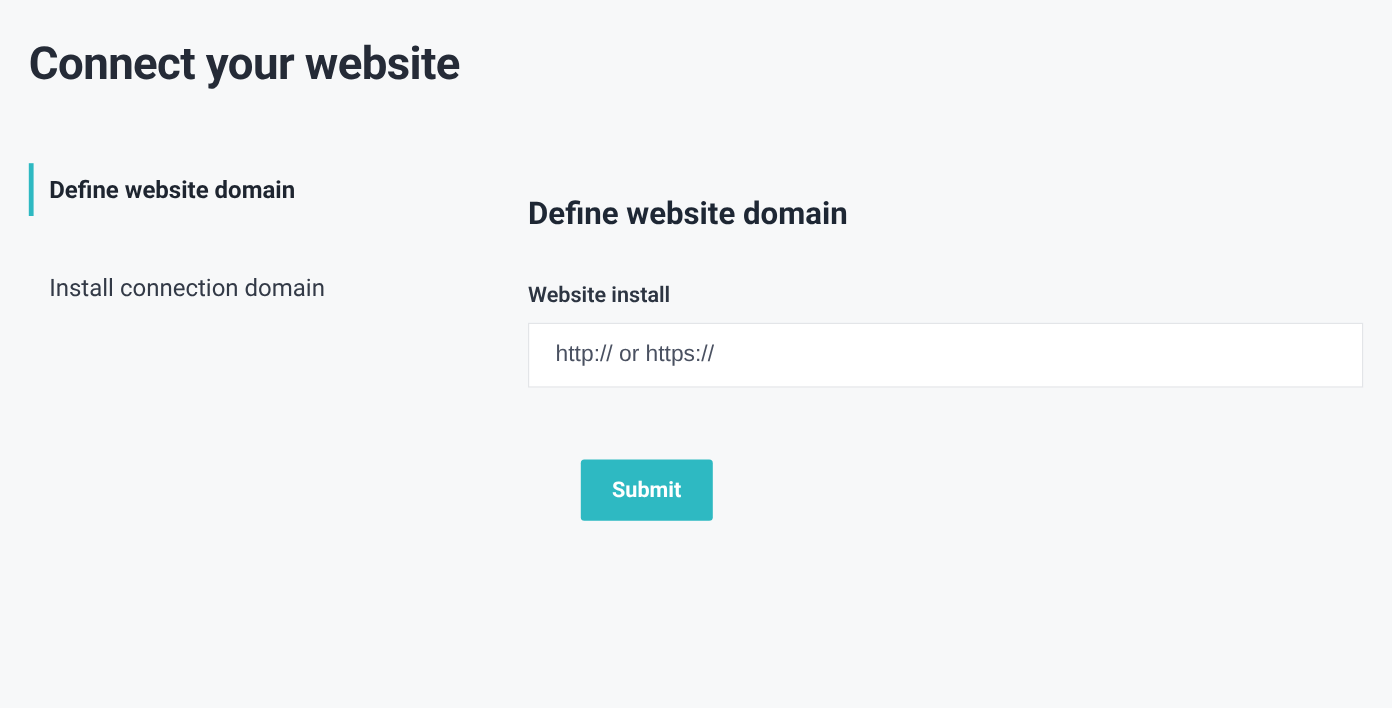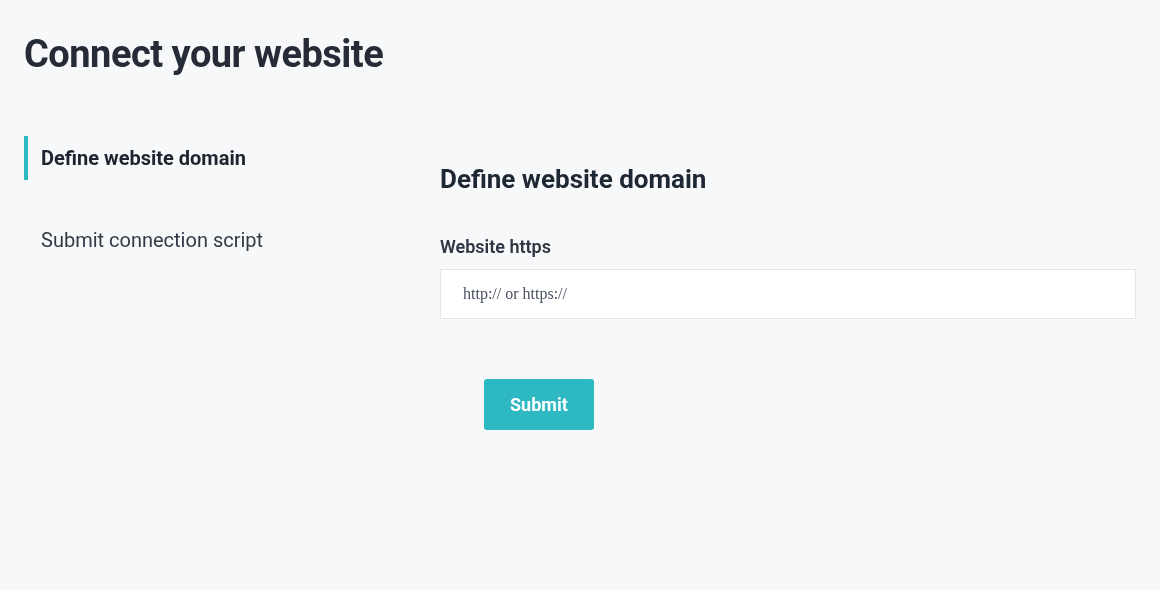--- a/index.html
+++ b/index.html
@@ -63,27 +63,27 @@
     }
     .field-label {
       font-size: 18px;
       font-weight: 600;
       color: #2d3542;
       margin-bottom: 12px;
       display: block;
     }
     .domain-input {
       width: 100%;
-      font-size: 16px;
+      font-size: 19px;
       padding: 15px 22px;
       border: 1px solid #e3e5e8;
       background: #ffffff;
       color: #737373;
       outline: none;
-      font-family: Liberation Serif, serif;
+      font-family: Liberation Sans, sans-serif;
     }
     .domain-input::placeholder {
       color: #4a5161;
     }
     .helper-text {
       font-size: 17px;
       color: #878f9a;
       margin-top: 18px;
       line-height: 1.55;
       max-width: 700px;
@@ -106,27 +106,27 @@
 <body>
 
 <h1 class="page-title">Connect your website</h1>
 
 <div class="container">
   <nav class="sidebar">
     <div class="sidebar-item active">
       <span>Define website domain</span>
     </div>
     <div class="sidebar-item">
-      <span>Submit connection script</span>
+      <span>Install connection domain</span>
     </div>
   </nav>
 
   <main class="main">
     <h2 class="section-heading">Define website domain</h2>
 
-    <label class="field-label">Website https</label>
+    <label class="field-label">Website install</label>
 
     <input type="text" class="domain-input" placeholder="http:// or https://" style="">
 
 
     <button class="submit-button">Submit</button>
   </main>
 </div>
 
 </body></html>

